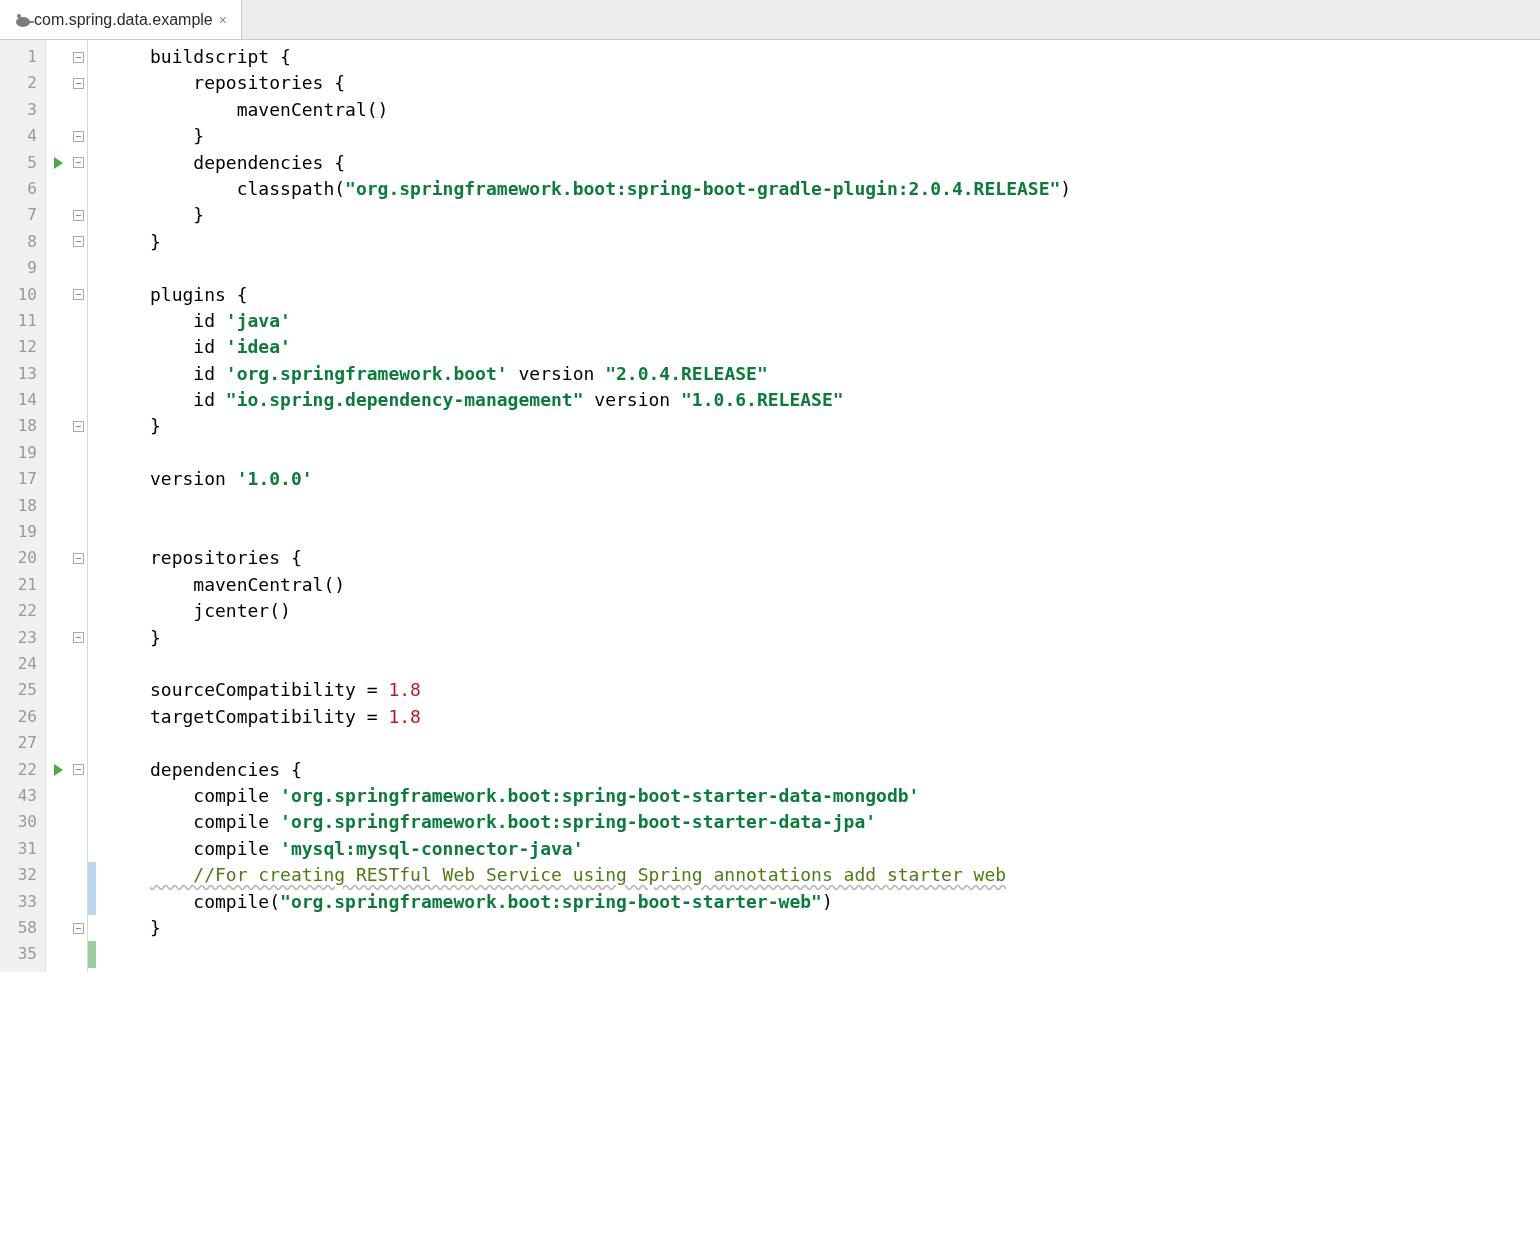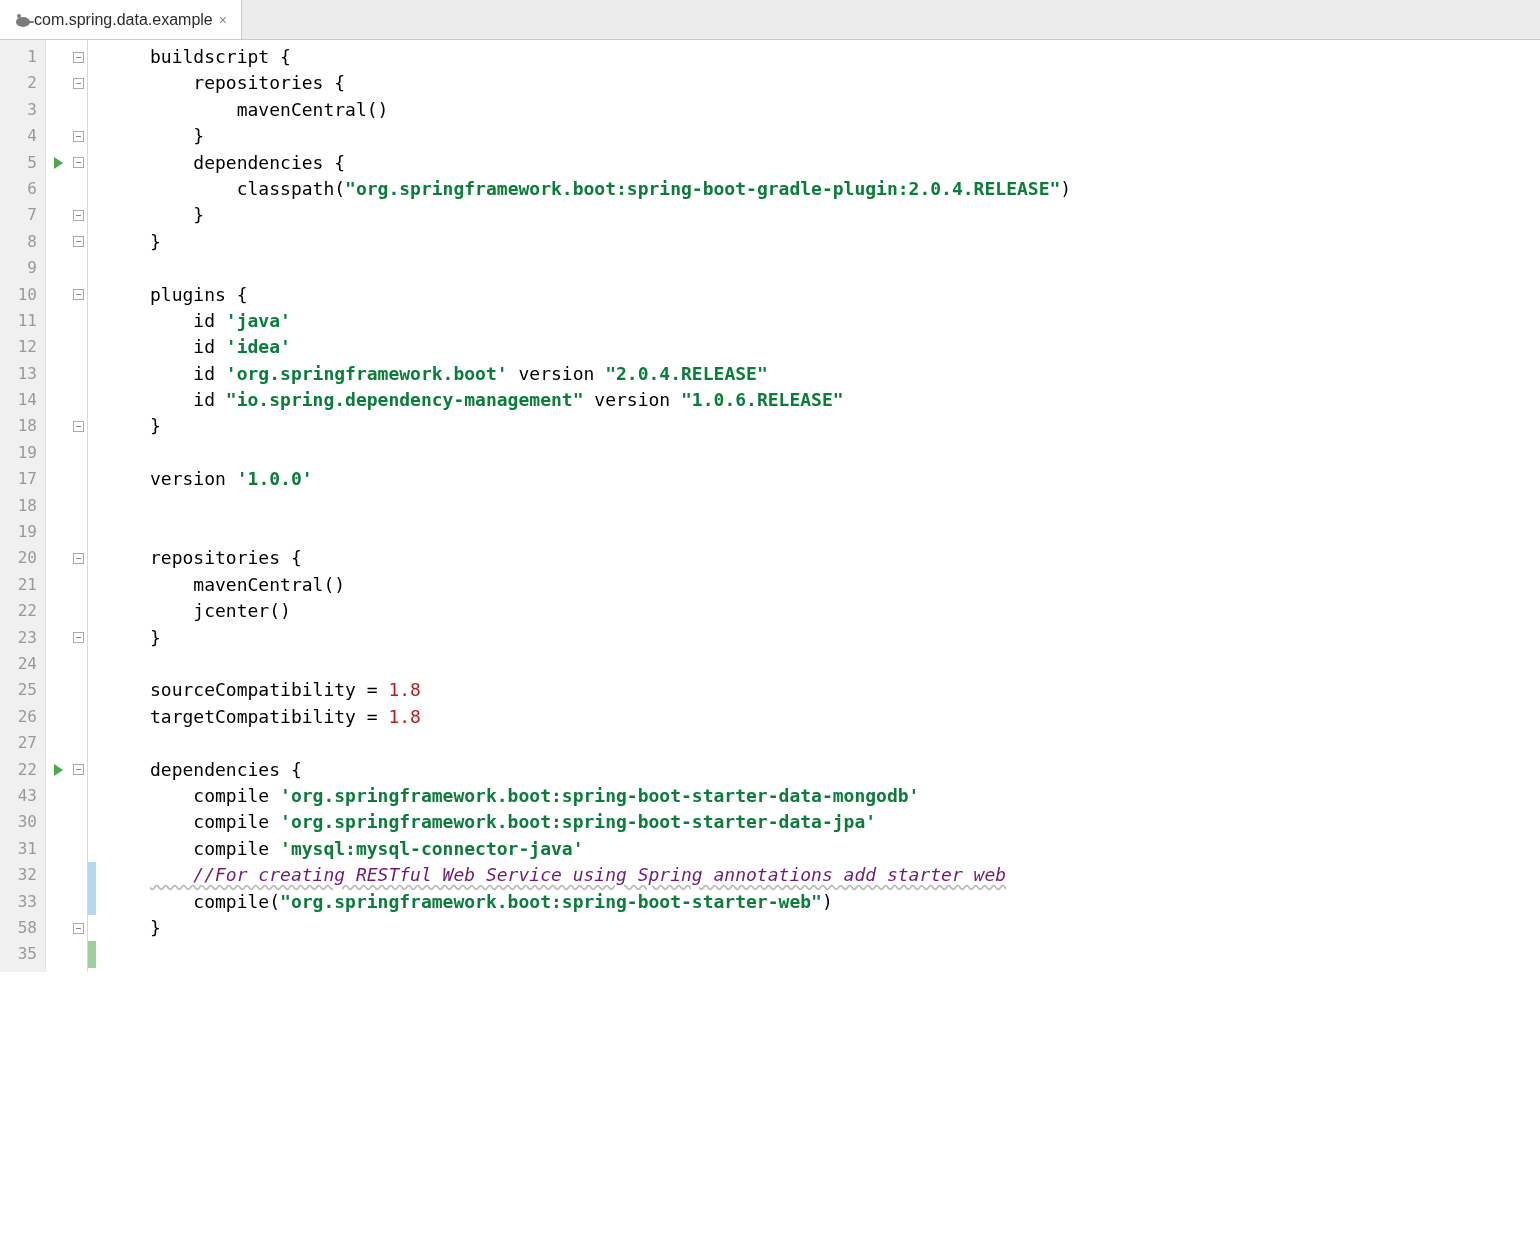--- a/index.html
+++ b/index.html
@@ -84,21 +84,21 @@
   .mod-col .mark-g { background:#9ccf9c; width:100%; height:100%; }
   .code {
     padding: 4px 2px 4px 6px;
     white-space: pre;
     flex: 1;
     margin-left: 48px;
   }
   .code .line { height: 26.4px; line-height: 26.4px; }
   .tok-str { color: #0b7d3b; font-weight: bold; }
   .tok-num { color: #b91c1c; }
-  .tok-comment { color: #701a75; font-style: italic; }
+  .tok-comment { color: #4d7c0f; }
   .underline-wavy {
     text-decoration: underline wavy #bcbcbc;
     text-underline-offset: 3px;
   }
 </style>
 </head>
 <body>
 
 <div class="tabbar">
   <div class="tab">

